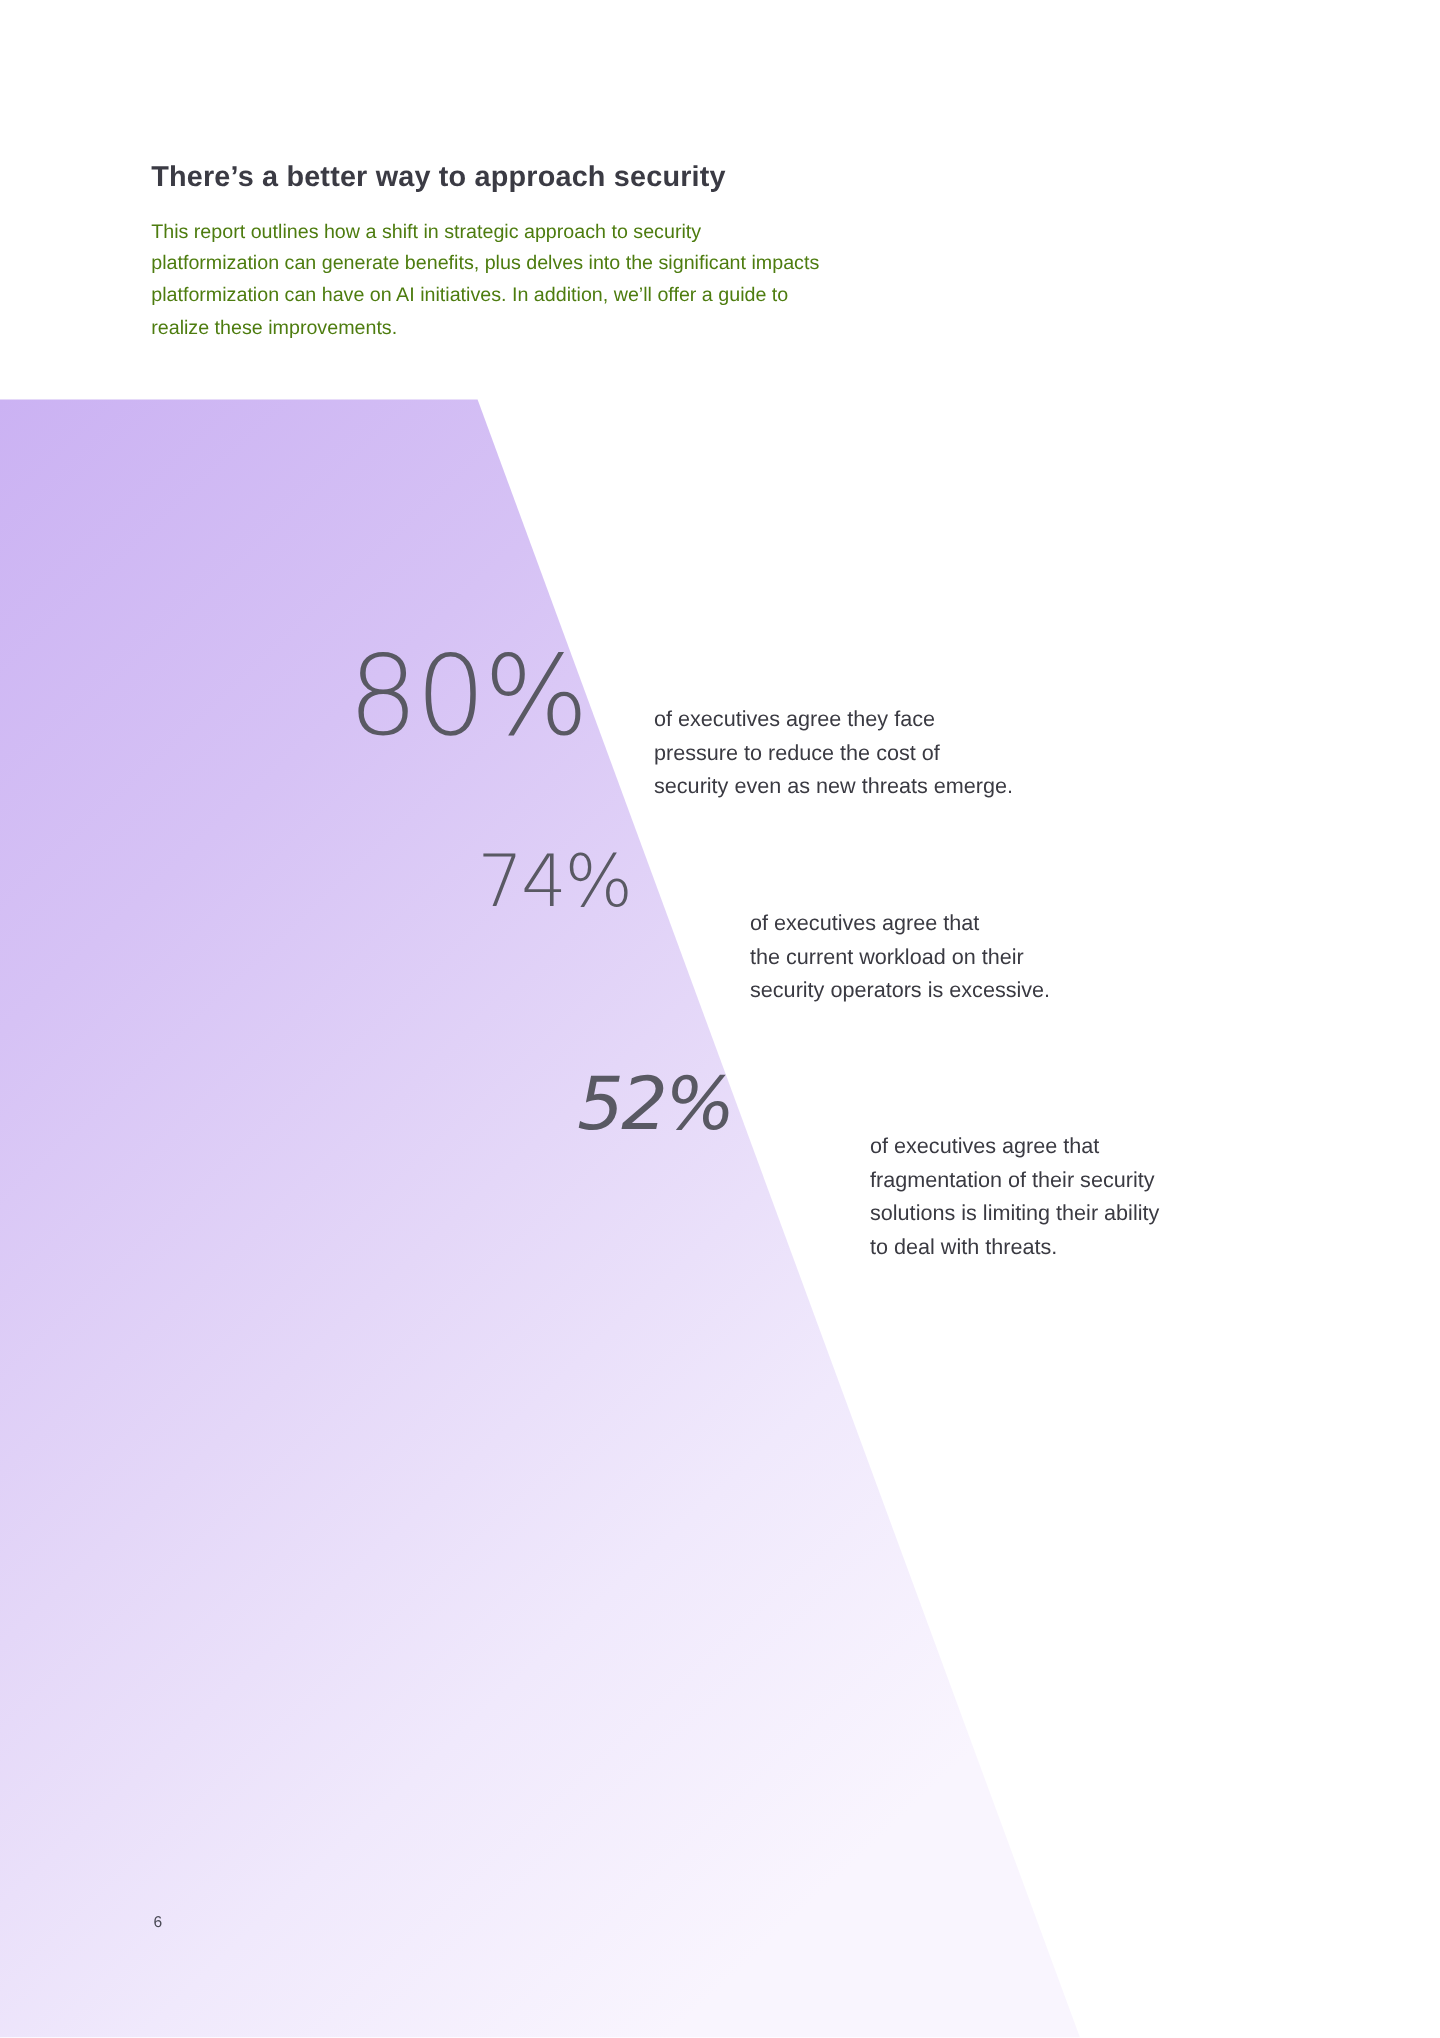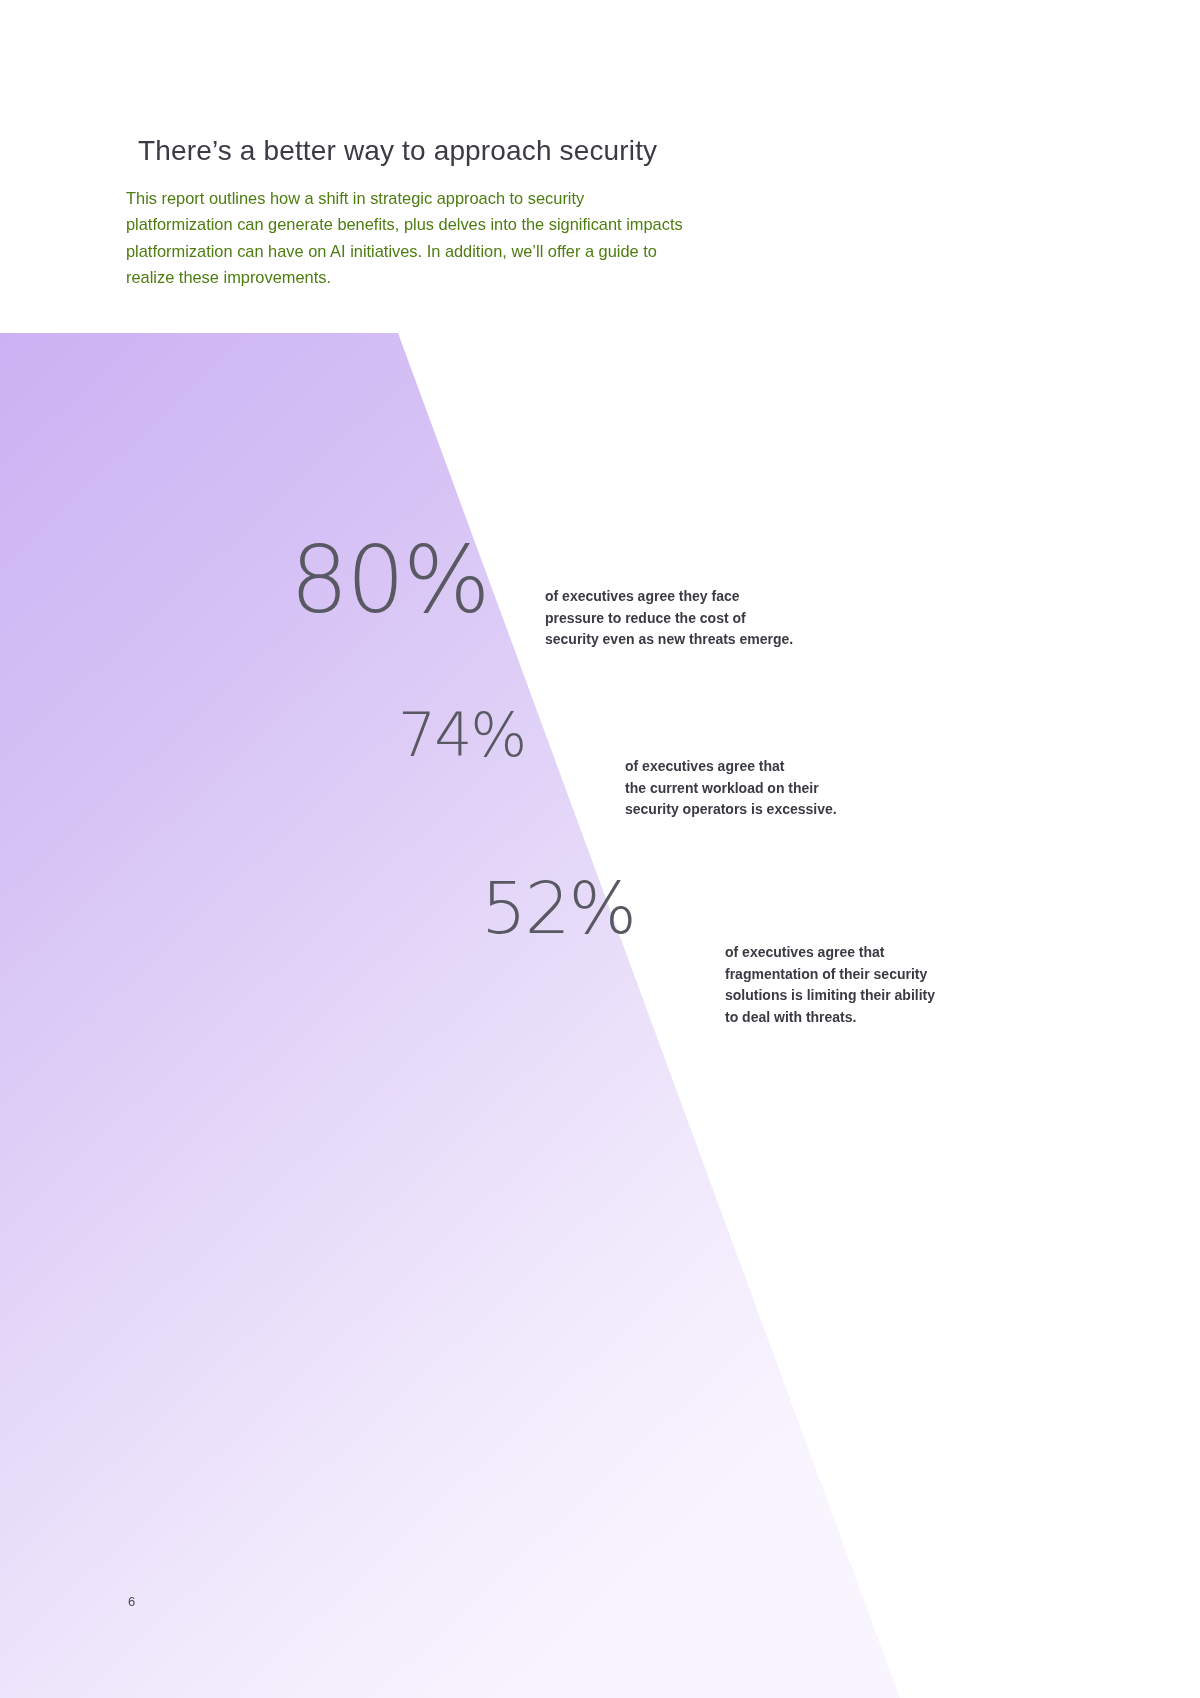--- a/index.html
+++ b/index.html
@@ -36,25 +36,25 @@
 
   
   .intro {
     position: absolute;
     left: 126px;
     top: 134px;
     width: 600px;
     z-index: 3;
   }
   .intro-title {
-    font-size: 28px;
-    font-weight: 400;
+    font-size: 24px;
+    font-weight: 700;
     color: #3b3b44;
     letter-spacing: 0.15px;
-    margin: 0 0 17px 12px;
+    margin: 0 0 17px 0;
     line-height: 1.2;
   }
   .intro-body {
     font-size: 16.4px;
     font-weight: 400;
     color: #4d7c0f;
     line-height: 1.62;
     margin: 0;
     max-width: 560px;
   }
@@ -83,34 +83,34 @@
     position: absolute;
     font-family: "DejaVu Sans", sans-serif;
     font-weight: 200;
     color: #595963;
     line-height: 1;
     letter-spacing: -2px;
     white-space: nowrap;
   }
   .stat-text {
     position: absolute;
-    font-size: 14px;
+    font-size: 18px;
     line-height: 1.55;
     color: #3a3a42;
-    font-weight: 700;
+    font-weight: 400;
     white-space: pre-line;
   }
 
   #stat-0 .stat-number { left: 290px; top: 535px; font-size: 92px; }
   #stat-0 .stat-text   { left: 545px; top: 586px; width: 380px; }
 
   #stat-1 .stat-number { left: 398px; top: 705px; font-size: 60px; }
   #stat-1 .stat-text   { left: 625px; top: 756px; width: 380px; }
 
-  #stat-2 .stat-number { left: 481px; top: 872px; font-size: 72px; }
+  #stat-2 .stat-number { left: 481px; top: 890px; font-size: 61px; font-style: italic; }
   #stat-2 .stat-text   { left: 725px; top: 942px; width: 380px; }
 
   
   .page-number {
     position: absolute;
     left: 128px;
     top: 1594px;
     z-index: 3;
     font-size: 13px;
     color: #4a4a55;

